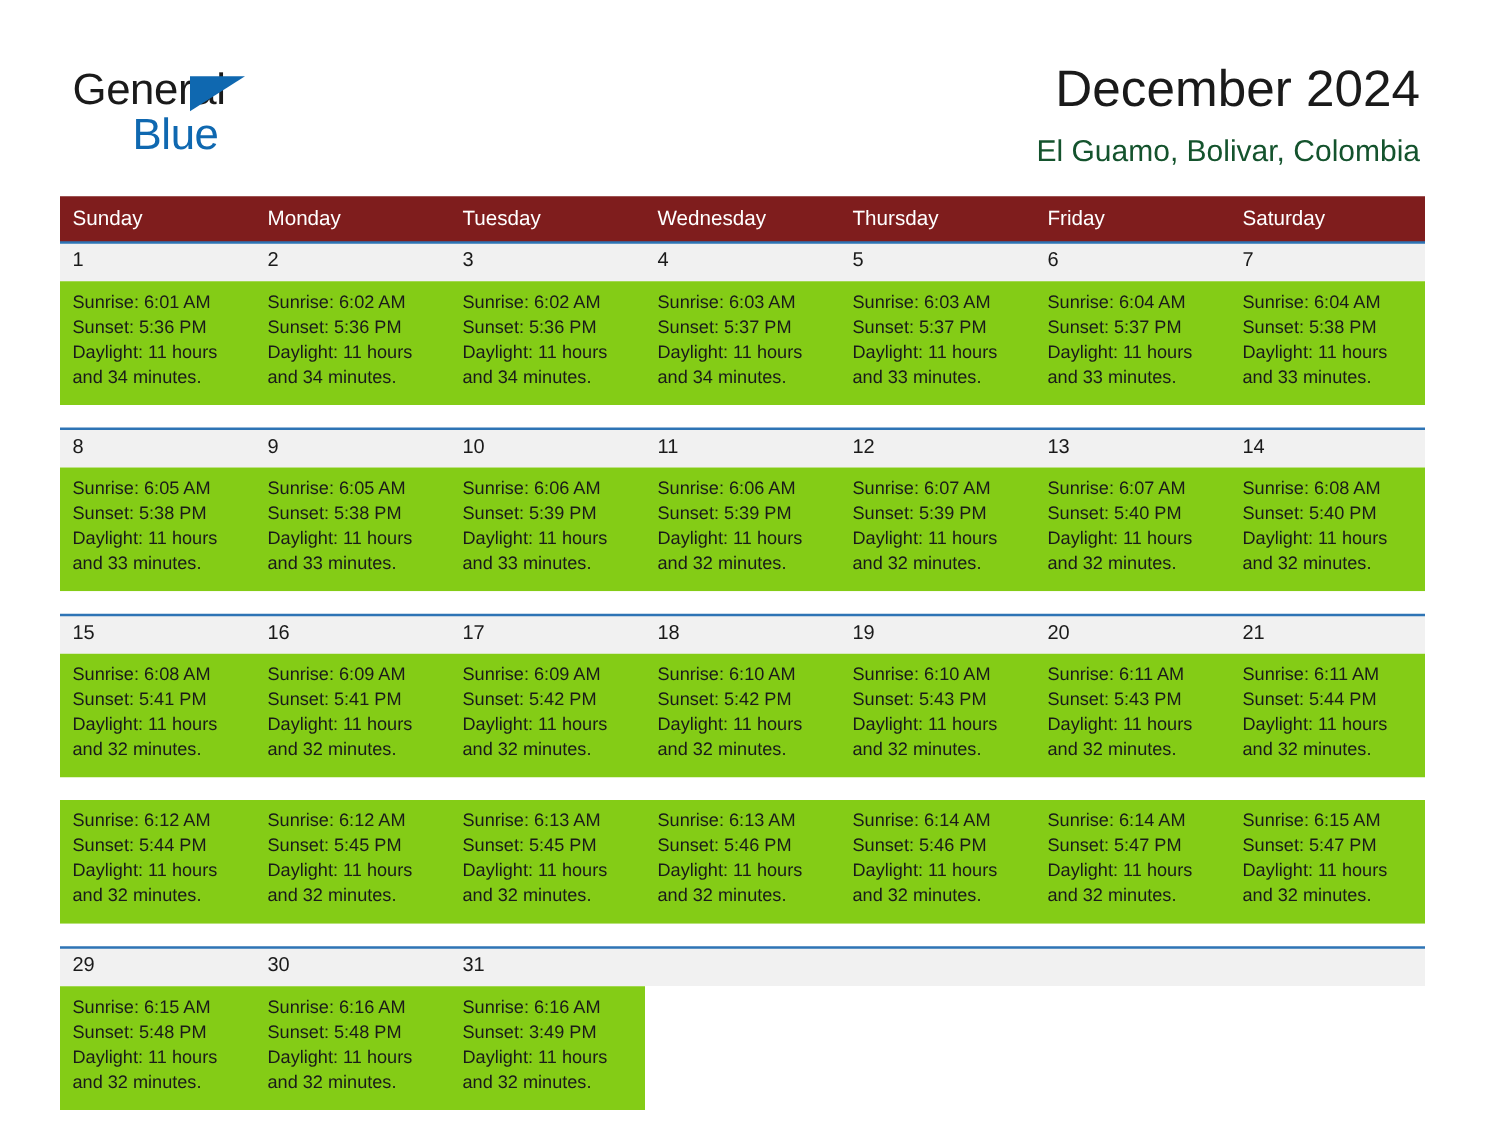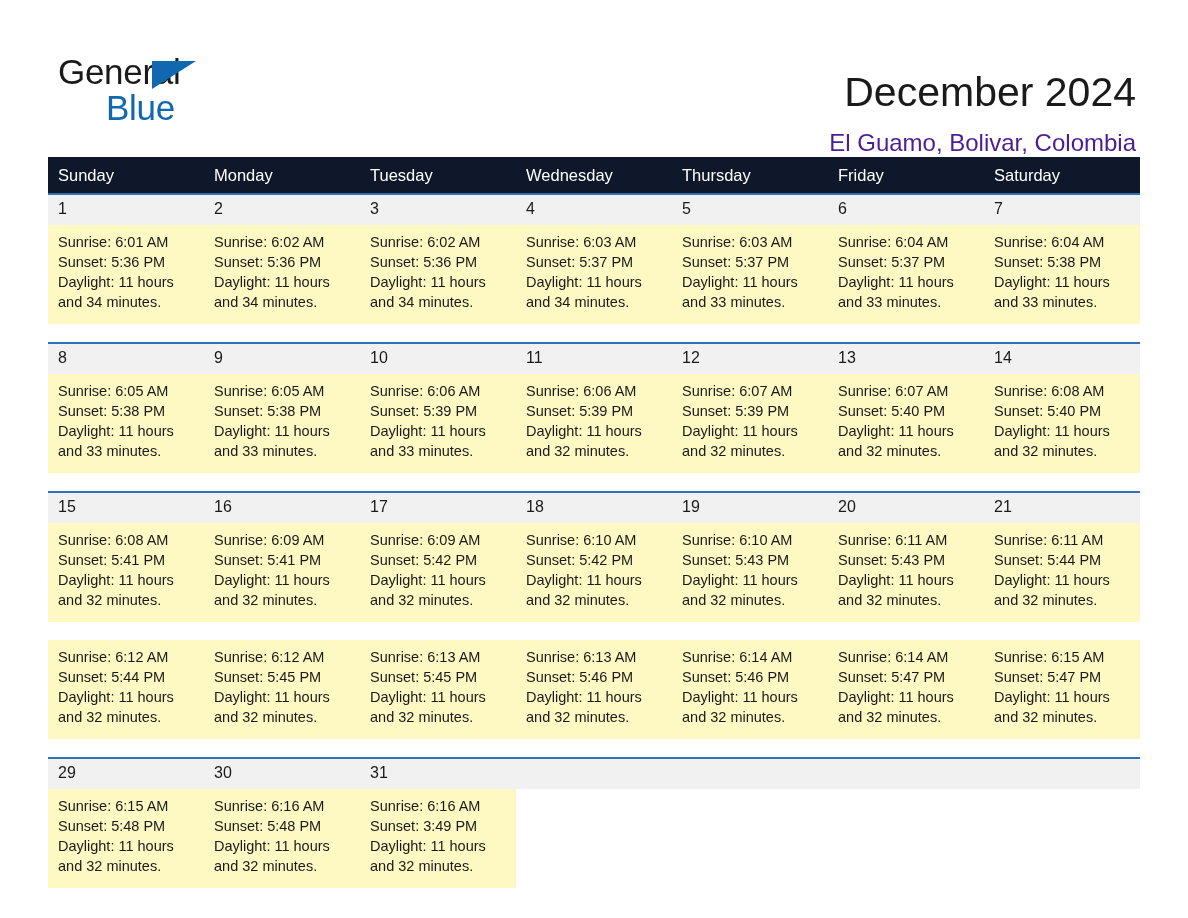--- a/index.html
+++ b/index.html
@@ -64,50 +64,49 @@
     color: #0f68b0;
     line-height: 40px;
     text-align: center;
   }
 
   .title-block {
     position: absolute;
     right: 52px;
     top: 46px;
     text-align: right;
-    margin-top: 21px;
   }
   .month-title {
     font-size: 41px;
     font-weight: normal;
     color: #1a1a1a;
     line-height: 50px;
     white-space: nowrap;
   }
   .location {
     margin-top: 12px;
     font-size: 24px;
-    color: #4c1d95;
+    color: #14532d;
     line-height: 28px;
     white-space: nowrap;
   }
 
   
   .calendar {
     position: absolute;
     left: 48px;
     top: 157px;
     width: 1092px;
     border-collapse: collapse;
     table-layout: fixed;
   }
   .calendar col { width: 156px; }
 
   .calendar thead th {
-    background: #0f172a;
+    background: #7f1d1d;
     color: #ffffff;
     font-size: 16.5px;
     font-weight: normal;
     text-align: left;
     padding: 8px 0 8px 10px;
     height: 20px;
     vertical-align: middle;
     border: none;
   }
 
@@ -125,21 +124,21 @@
     font-size: 16px;
     color: #1a1a1a;
     vertical-align: top;
     height: 22px;
   }
   .daynum-row td.empty {
     background: #f1f1f1;
   }
 
   .detail-row td {
-    background: #fef9c3;
+    background: #84cc16;
     border: none;
     padding: 7px 10px 6px 10px;
     font-size: 14.5px;
     line-height: 20px;
     color: #1a1a1a;
     vertical-align: top;
     height: 86px;
   }
   .detail-row td.empty { background: #ffffff; }
 

